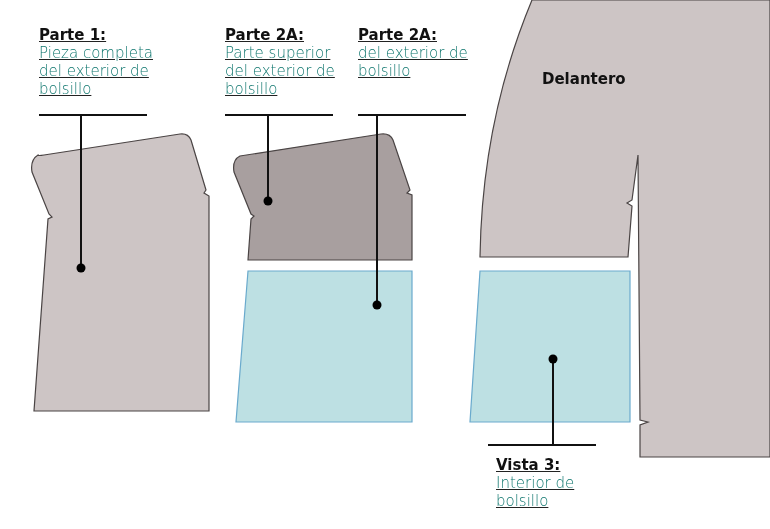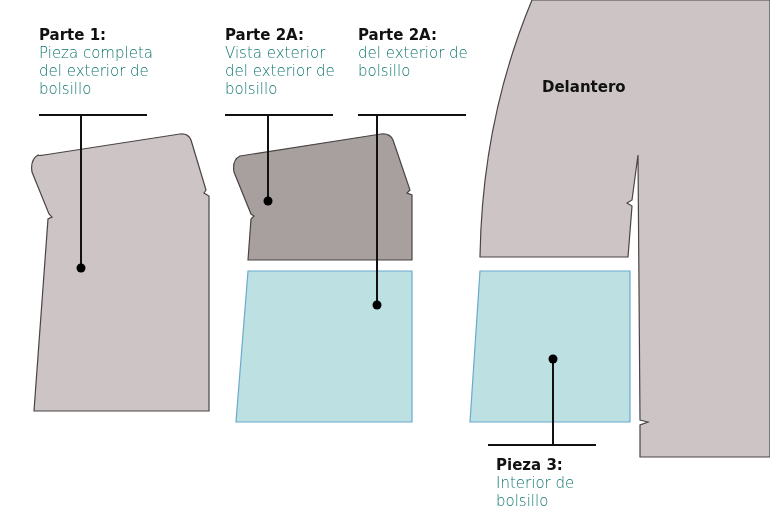--- a/index.html
+++ b/index.html
@@ -1,19 +1,19 @@
 <!DOCTYPE html>
 <html><head>
 <meta charset="utf-8">
 <style>
   html, body { margin: 0; padding: 0; background: #ffffff; }
   body { width: 770px; height: 529px; position: relative; overflow: hidden;
          font-family: "DejaVu Sans", sans-serif; }
   svg.diagram { position: absolute; left: 0; top: 0; }
-  .label { position: absolute; color: #222; font-size: 15px; line-height: 18px; }
+  .label { position: absolute; color: #222; font-size: 15px; line-height: 18px; text-decoration: underline; }
   .label .title { font-weight: bold; display: block; color: #111; }
   .label .line { display: block; color: #0f766e; font-weight: 300; }
   .center-label { position: absolute; font-weight: bold; font-size: 15px; color: #111; }
 </style>
 </head>
 <body>
 
 <svg class="diagram" width="770" height="529" viewBox="0 0 770 529">
 
   <path d="M 38 155 Q 38 156 44 155 L 180 134 Q 188 133 191 140 L 206 190 L 204 193 L 209 196 L 209 411 L 34 411 L 48 219 L 52 217 L 49 214 L 32 172 Q 30 160 38 155 Z" fill="#cdc5c5" stroke="#4a4444" stroke-width="1.2"></path>
@@ -50,30 +50,30 @@
 
 <div class="label" style="left:39px; top:26px;">
   <span class="title">Parte 1:</span>
   <span class="line">Pieza completa</span>
   <span class="line">del exterior de</span>
   <span class="line">bolsillo</span>
 </div>
 
 <div class="label" style="left:225px; top:26px;">
   <span class="title">Parte 2A:</span>
-  <span class="line">Vista exterior</span>
+  <span class="line">Parte superior</span>
   <span class="line">del exterior de</span>
   <span class="line">bolsillo</span>
 </div>
 
 <div class="label" style="left:358px; top:26px;">
   <span class="title">Parte 2A:</span>
   <span class="line">del exterior de</span>
   <span class="line">bolsillo</span>
 </div>
 
 <div class="label" style="left:496px; top:456px;">
-  <span class="title">Pieza 3:</span>
+  <span class="title">Vista 3:</span>
   <span class="line">Interior de</span>
   <span class="line">bolsillo</span>
 </div>
 
-<div class="center-label" style="left:542px; top:78px;">Delantero</div>
+<div class="center-label" style="left:542px; top:70px;">Delantero</div>
 
 </body></html>

